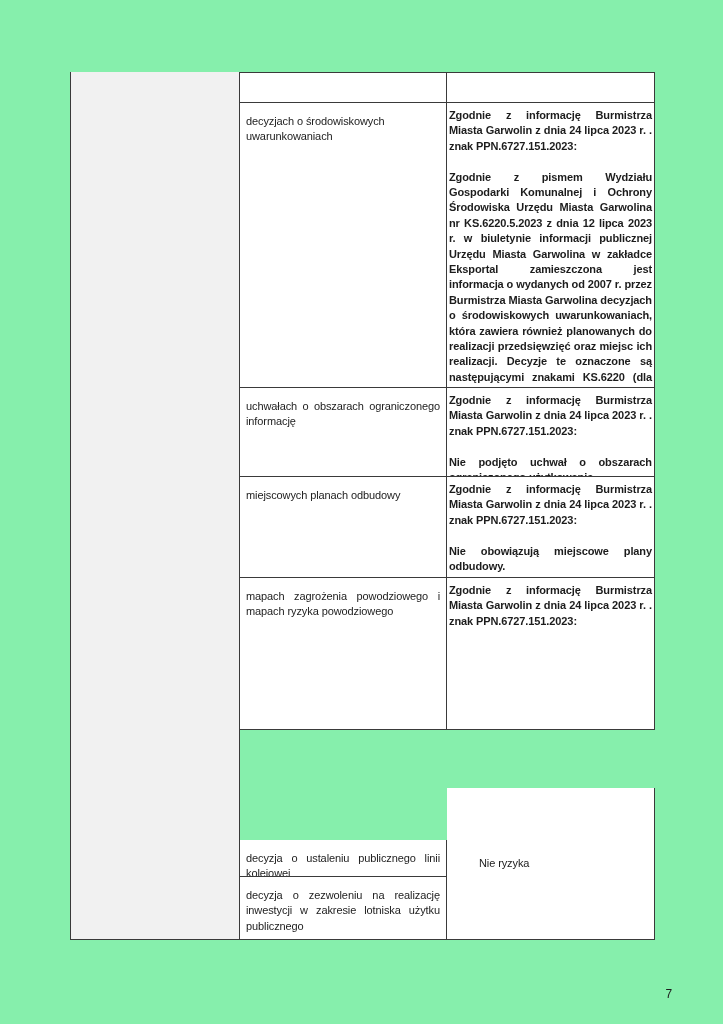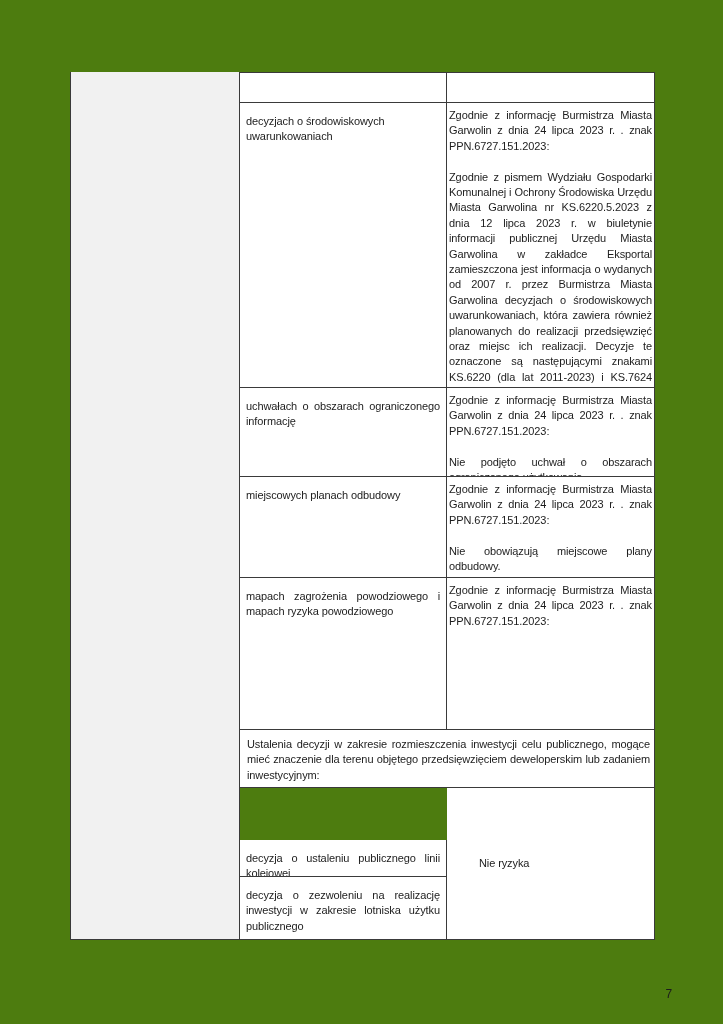--- a/index.html
+++ b/index.html
@@ -4,21 +4,21 @@
 <style>
   html, body {
     margin: 0;
     padding: 0;
     background: #ffffff;
   }
   .page {
     position: relative;
     width: 723px;
     height: 1024px;
-    background: #4d7c0f;
+    background: #86efac;
     font-family: "Liberation Sans", sans-serif;
     color: #1c1c1c;
     font-size: 11px;
     line-height: 15.4px;
     letter-spacing: -0.1px;
     overflow: hidden;
   }
   .doc-table {
     position: absolute;
     left: 70px;
@@ -35,21 +35,21 @@
     background: #ffffff;
   }
   .left-col {
     grid-column: 1;
     grid-row: 1 / 10;
     background: #f1f1f1;
     border-left: 1px solid #3a3a3a;
   }
   .top-row { border-top: 1px solid #3a3a3a; }
   .c2 { grid-column: 2; }
-  .c3 { grid-column: 3; }
+  .c3 { grid-column: 3; font-weight: bold; }
   .r1 { grid-row: 1; } .r2 { grid-row: 2; } .r3 { grid-row: 3; }
   .r4 { grid-row: 4; } .r5 { grid-row: 5; }
   .r7 { grid-row: 7; } .r8 { grid-row: 8; } .r9 { grid-row: 9; }
   .label-cell {
     padding: 11px 6px 4px 6px;
     text-align: justify;
   }
   .label-cell.align-left { text-align: left; }
   .value-cell {
     padding: 5px 2px 4px 2px;
@@ -111,21 +111,20 @@
     <div class="cell c3 r4 value-cell">
       <p class="first">Zgodnie z informację Burmistrza Miasta Garwolin z dnia 24 lipca 2023 r. . znak PPN.6727.151.2023:</p>
       <p>Nie obowiązują miejscowe plany odbudowy.</p>
     </div>
 
     <div class="cell c2 r5 label-cell">mapach zagrożenia powodziowego i mapach ryzyka powodziowego</div>
     <div class="cell c3 r5 value-cell">
       <p class="first">Zgodnie z informację Burmistrza Miasta Garwolin z dnia 24 lipca 2023 r. . znak PPN.6727.151.2023:</p>
     </div>
 
-    <div class="cell section-cell">Ustalenia decyzji w zakresie rozmieszczenia inwestycji celu publicznego, mogące mieć znaczenie dla terenu objętego przedsięwzięciem deweloperskim lub zadaniem inwestycyjnym:</div>
 
     <div class="cell c2 r8 label-cell">decyzja o ustaleniu publicznego linii kolejowej</div>
     <div class="cell c2 r9 label-cell">decyzja o zezwoleniu na realizację inwestycji w zakresie lotniska użytku publicznego</div>
 
     <div class="cell na-cell">Nie ryzyka</div>
 
   </div>
 
   <div class="page-number">7</div>
 

